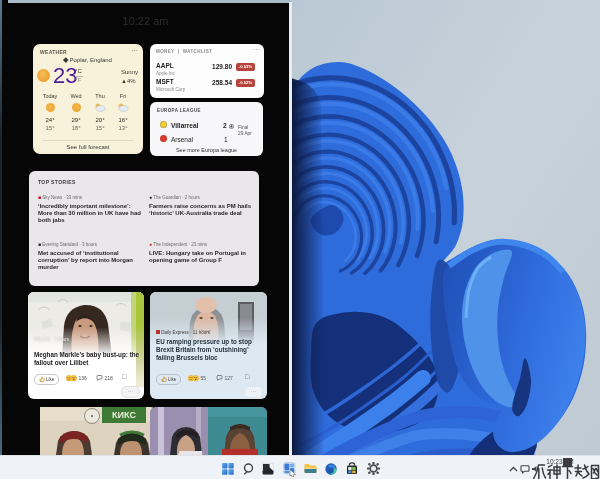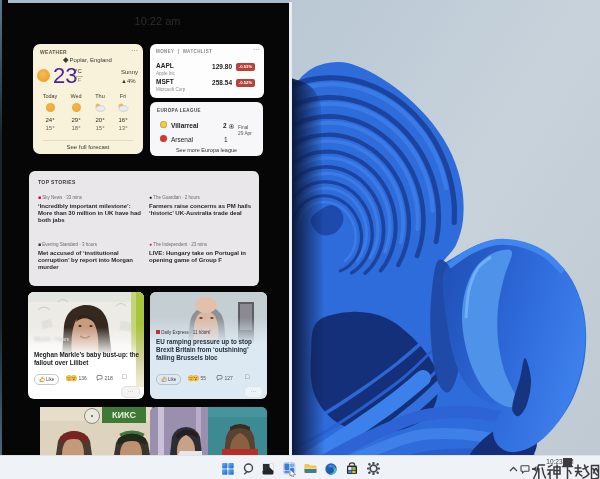--- a/index.html
+++ b/index.html
@@ -69,21 +69,21 @@
       </g>
 </svg>
 </div>
 
 <div class="abs" style="left:8px;top:0;width:283px;height:3px;background:#a9bcca;"></div>
 
 <div class="abs" style="left:0;top:0;width:2px;height:455px;background:linear-gradient(180deg,#5a7a90,#1a2630 30%,#1a2630 70%,#4a6a80);"></div>
 
 <div class="abs" style="left:289px;top:2px;width:2.5px;height:453px;background:#e8eef2;"></div>
 
-<div class="abs" style="left:0;top:15px;width:291px;text-align:center;font-size:11px;color:#2b2e31;margin-left:12px;">10:22 am</div>
+<div class="abs" style="left:0;top:15px;width:291px;text-align:center;font-size:11px;color:#2b2e31;">10:22 am</div>
 
 <div class="abs" style="left:33px;top:44px;width:110px;height:110px;background:#f8f2da;border-radius:7px;">
   <div class="abs" style="left:7px;top:5px;font-size:5px;font-weight:bold;color:#5a5548;letter-spacing:0.3px;">WEATHER</div>
   <div class="abs" style="right:5px;top:3px;font-size:7px;color:#8a845f;">···</div>
   <div class="abs" style="left:0;top:13px;width:110px;text-align:center;font-size:6px;color:#3a3a34;"><span style="display:inline-block;width:3.5px;height:3.5px;background:#3a3a34;transform:rotate(45deg);margin-right:2px;vertical-align:1px;"></span>Poplar, England</div>
   <div class="abs" style="left:4px;top:25px;width:13px;height:13px;border-radius:50%;background:radial-gradient(circle at 45% 40%,#f6bd5a,#ec9f2c 75%);"></div>
   <div class="abs" style="left:20px;top:19px;font-size:22px;font-weight:400;color:#4c1d95;">23</div>
   <div class="abs" style="left:42px;top:24px;font-size:6px;color:#2a2a26;">°C</div>
     <div class="abs" style="left:42px;top:31.5px;width:8px;height:0.5px;background:#b8b2a0;"></div>
   <div class="abs" style="left:42px;top:33px;font-size:6px;color:#9a9480;">°F</div>

